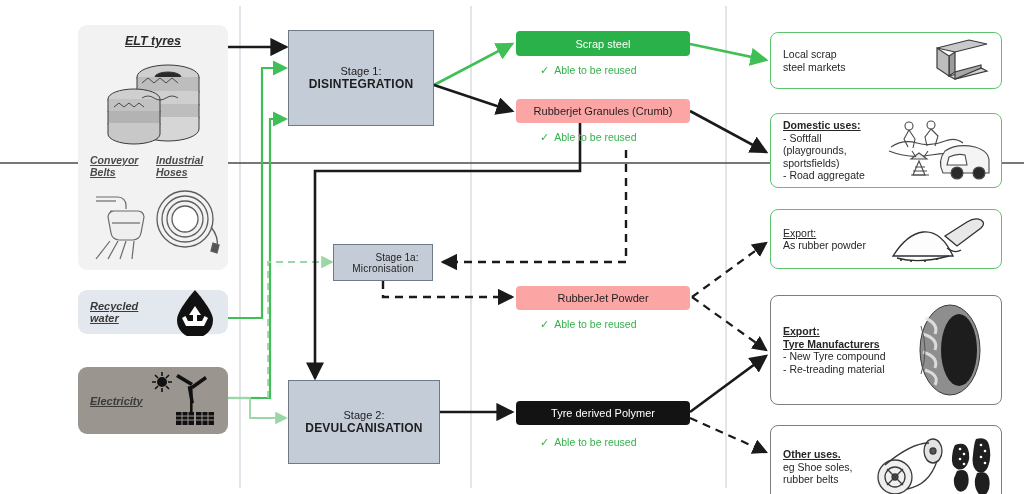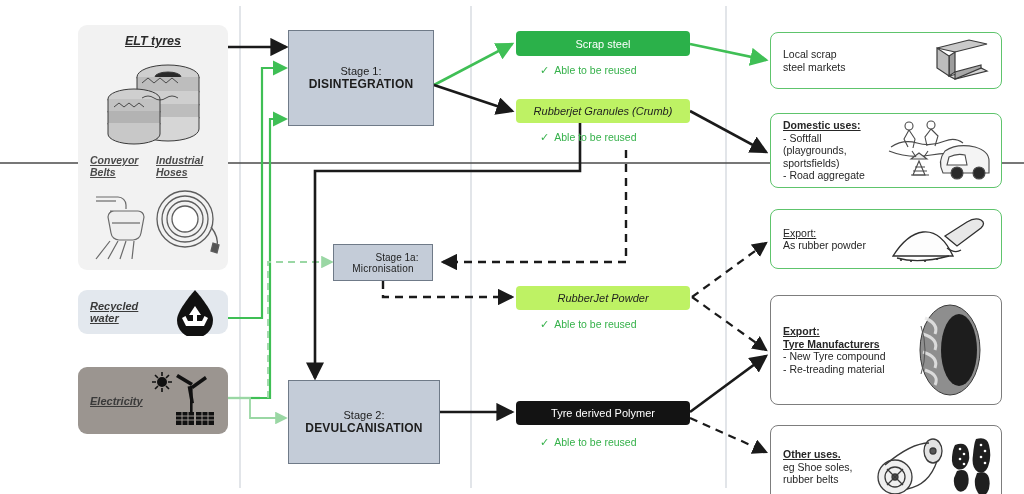--- a/index.html
+++ b/index.html
@@ -29,21 +29,21 @@
          justify-content:center;color:#1d1d1d;text-align:center;}
   .stage .l1{font-size:11px;}
   .stage .l2{font-size:12px;font-weight:bold;letter-spacing:.2px;}
   .stage-sm .l1{font-size:10px;padding-left:28px;}
   .stage-sm .l2{font-size:10px;}
 
   
   .prod{border-radius:4px;display:flex;align-items:center;justify-content:center;
         font-size:11px;text-align:center;}
   .prod-dark-green{background:#2bb14a;color:#ffffff;}
-  .prod-light-green{background:#bef264;color:#1f1f1f;font-style:italic;}
+  .prod-light-green{background:#fca5a5;color:#1f1f1f;}
   .prod-black{background:#131313;color:#ffffff;}
   .reuse{position:absolute;font-size:10.5px;color:#35b14a;white-space:nowrap;}
   .reuse .tick{margin-right:5px;font-size:11px;}
 
   
   .market{border-radius:8px;background:#ffffff;box-sizing:border-box;
           display:flex;align-items:center;}
   .market-green{border:1.5px solid #5ec46c;}
   .market-grey{border:1.5px solid #7d7d7d;}
   .market-txt{font-size:10.5px;color:#262626;line-height:12.5px;padding-left:12px;}

